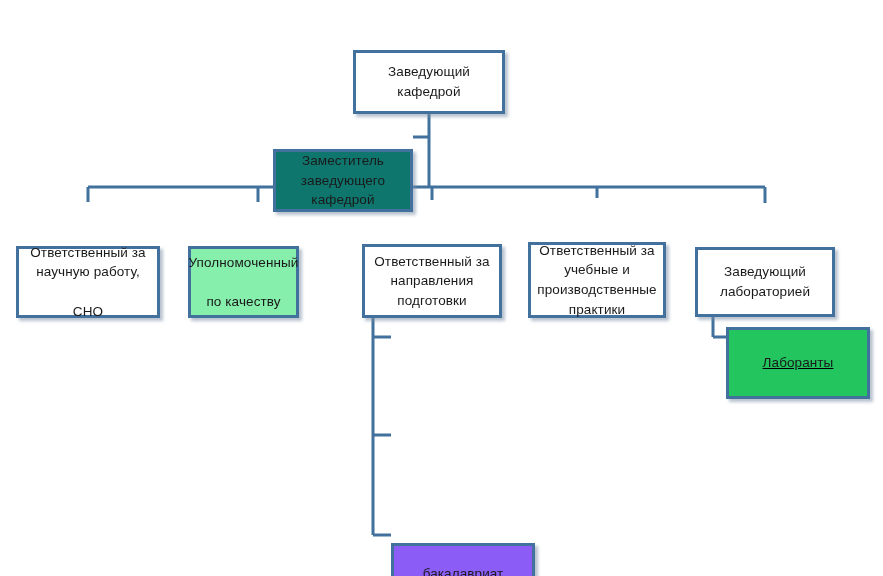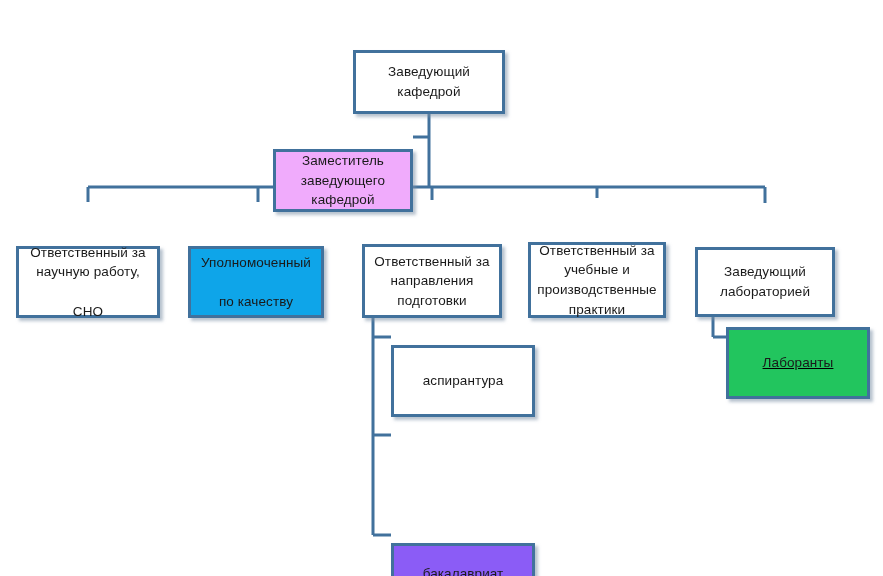--- a/index.html
+++ b/index.html
@@ -83,34 +83,34 @@
       <path d="M 713 273 L 765 273"></path>
       <path d="M 713 337 L 726 337"></path>
     </g>
   </svg>
 
   <div class="node-box" style="left: 353px; top: 6px; width: 152px; height: 64px; border-color: rgb(65, 113, 156); background: rgb(255, 255, 255);">
     <span class="node-label" style="color: rgb(26, 26, 26);">Заведующий
 кафедрой</span>
   </div>
 
-  <div class="node-box" style="left: 273px; top: 105px; width: 140px; height: 63px; border-color: rgb(65, 113, 156); background: #f0abfc;">
+  <div class="node-box" style="left: 273px; top: 105px; width: 140px; height: 63px; border-color: rgb(65, 113, 156); background: #0f766e;">
     <span class="node-label" style="color: rgb(26, 26, 26);">Заместитель
 заведующего
 кафедрой</span>
   </div>
 
   <div class="node-box" style="left: 16px; top: 202px; width: 144px; height: 72px; border-color: rgb(65, 113, 156); background: rgb(255, 255, 255);">
     <span class="node-label" style="color: rgb(26, 26, 26);">Ответственный за
 научную работу,
 
 СНО</span>
   </div>
 
-  <div class="node-box" style="left: 188px; top: 202px; width: 136px; height: 72px; border-color: rgb(65, 113, 156); background: #0ea5e9;">
+  <div class="node-box" style="left: 188px; top: 202px; width: 111px; height: 72px; border-color: rgb(65, 113, 156); background: #86efac;">
     <span class="node-label" style="color: rgb(26, 26, 26);">Уполномоченный
 
 по качеству</span>
   </div>
 
   <div class="node-box" style="left: 362px; top: 200px; width: 140px; height: 74px; border-color: rgb(65, 113, 156); background: rgb(255, 255, 255);">
     <span class="node-label" style="color: rgb(26, 26, 26);">Ответственный за
 направления
 подготовки</span>
   </div>
@@ -120,23 +120,20 @@
 учебные и
 производственные
 практики</span>
   </div>
 
   <div class="node-box" style="left: 695px; top: 203px; width: 140px; height: 70px; border-color: rgb(65, 113, 156); background: rgb(255, 255, 255);">
     <span class="node-label" style="color: rgb(26, 26, 26);">Заведующий
 лабораторией</span>
   </div>
 
-  <div class="node-box leaf" style="left: 391px; top: 301px; width: 144px; height: 72px; border-color: rgb(65, 113, 156); background: rgb(255, 255, 255);">
-    <span class="node-label" style="color: rgb(26, 26, 26);">аспирантура</span>
-  </div>
 
 
   <div class="node-box leaf" style="left: 391px; top: 499px; width: 144px; height: 62px; border-color: rgb(65, 113, 156); background: #8b5cf6;">
     <span class="node-label" style="color: rgb(26, 26, 26);">бакалавриат</span>
   </div>
 
   <div class="node-box leaf" style="left: 726px; top: 283px; width: 144px; height: 72px; border-color: rgb(65, 113, 156); background: #22c55e; text-decoration: underline;">
     <span class="node-label" style="color: rgb(26, 26, 26);">Лаборанты</span>
   </div>
 

